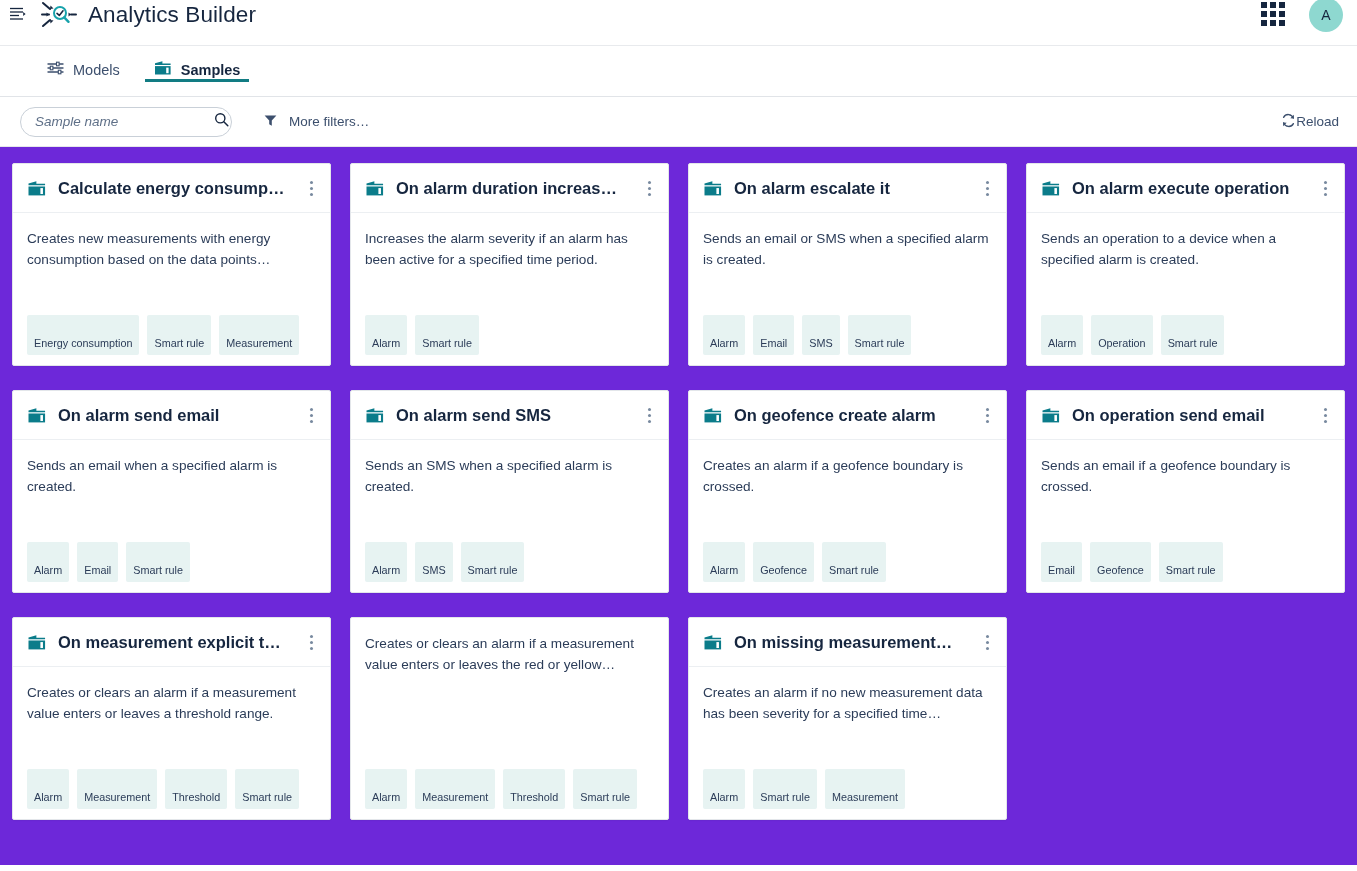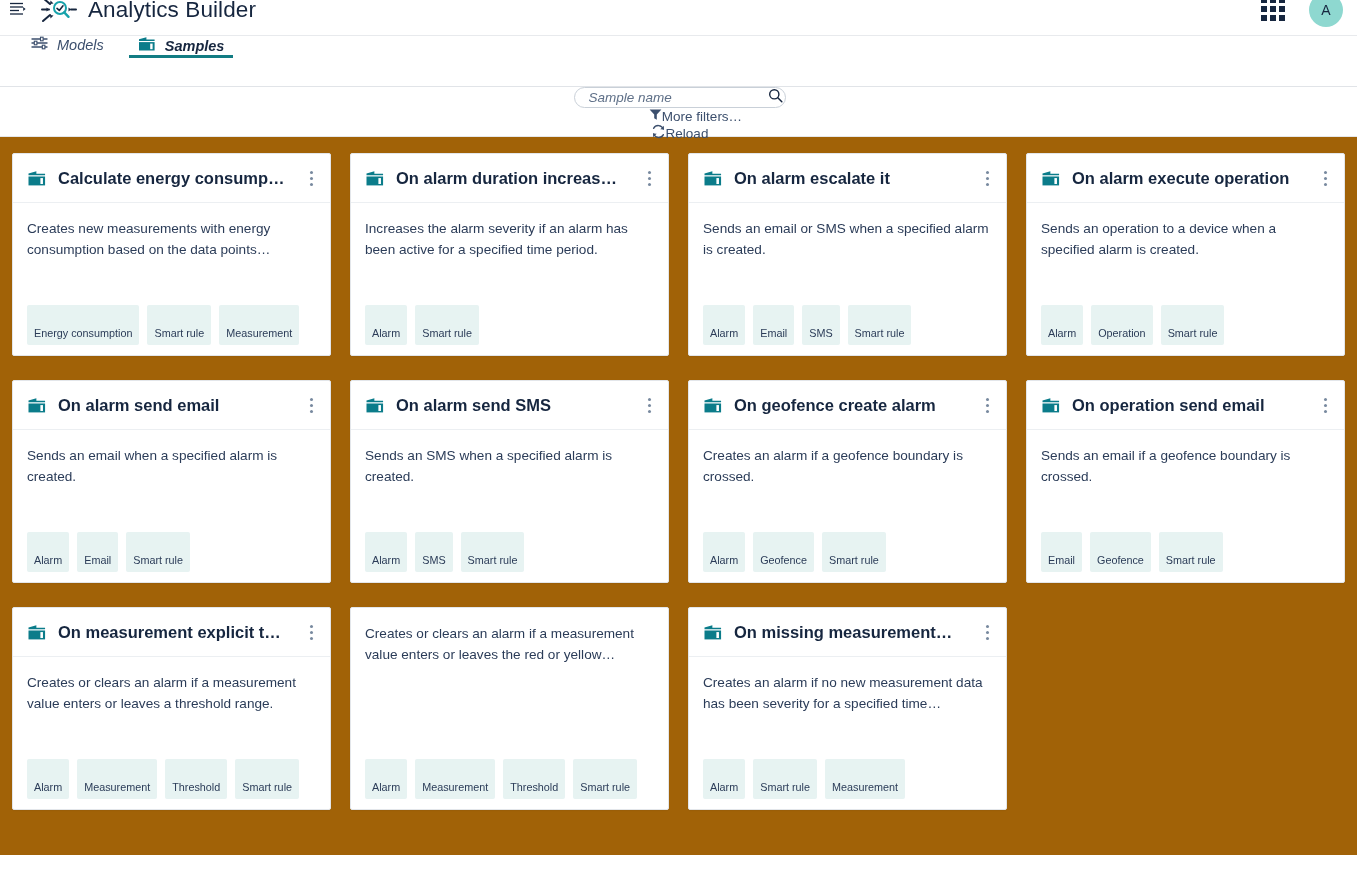--- a/index.html
+++ b/index.html
@@ -7,21 +7,21 @@
     width: 1357px;
     height: 871px;
     background: #ffffff;
     font-family: "Liberation Sans", sans-serif;
     color: #1b2a47;
     overflow: hidden;
   }
 
   
   .topbar {
-    height: 36px;
+    height: 46px;
     background: #ffffff;
     display: flex;
     align-items: center;
     padding: 0 14px 16px 4px;
     border-bottom: 1px solid #e8eaed;
   }
   .burger {
     width: 26px; height: 26px;
     display: flex; align-items: center; justify-content: center;
     cursor: pointer; flex: 0 0 auto;
@@ -58,25 +58,24 @@
     color: #16263f;
     font-size: 14px;
     display: flex; align-items: center; justify-content: center;
     cursor: pointer;
   }
 
   
   .tabs {
     height: 51px;
     display: flex;
-    align-items: flex-start;
-    padding-left: 22px;
+    align-items: center;
+    padding-left: 38px;
     border-bottom: 1px solid #e1e4e8;
     background: #fff;
-    font-style: italic;
   }
   .tab {
     display: flex;
     align-items: center;
     gap: 9px;
     padding: 0 9px;
     cursor: pointer;
     border-bottom: 3px solid transparent;
     font-size: 14.5px;
     color: #3c4f6d;
@@ -91,21 +90,20 @@
   .tab + .tab { margin-left: 16px; }
 
   
   .filterbar {
     height: 50px;
     display: flex;
     align-items: center;
     padding: 0 18px 0 20px;
     border-bottom: 1px solid #e5e7ea;
     background: #fff;
-    flex-direction: column;
   }
   .search-pill {
     width: 212px;
     height: 30px;
     border: 1px solid #c9d0d8;
     border-radius: 16px;
     display: flex;
     align-items: center;
     padding: 0 10px 0 14px;
     background: #fff;
@@ -117,42 +115,42 @@
     font-size: 13.5px;
     font-family: "Liberation Sans", sans-serif;
     font-style: italic;
     color: #16263f;
     background: transparent;
   }
   .search-pill input::placeholder { color: #5f7088; font-style: italic; opacity: 1; }
   .more-filters {
     display: flex;
     align-items: center;
-    gap: 0;
+    gap: 12px;
     margin-left: 32px;
     font-size: 13.5px;
     color: #3c4f6d;
     cursor: pointer;
     white-space: nowrap;
   }
   .filter-spacer { flex: 1 1 auto; }
   .reload {
     display: flex;
     align-items: center;
     gap: 0;
     font-size: 13.5px;
     color: #3c4f6d;
     cursor: pointer;
     white-space: nowrap;
   }
 
   
   .content {
     padding: 16px 12px 0 12px;
-    background: #a16207;
+    background: #6d28d9;
     height: calc(871px - 52px - 51px - 50px);
     overflow: hidden;
   }
   .grid {
     display: grid;
     grid-template-columns: repeat(4, 1fr);
     gap: 24px 19px;
   }
   .card {
     background: #ffffff;

